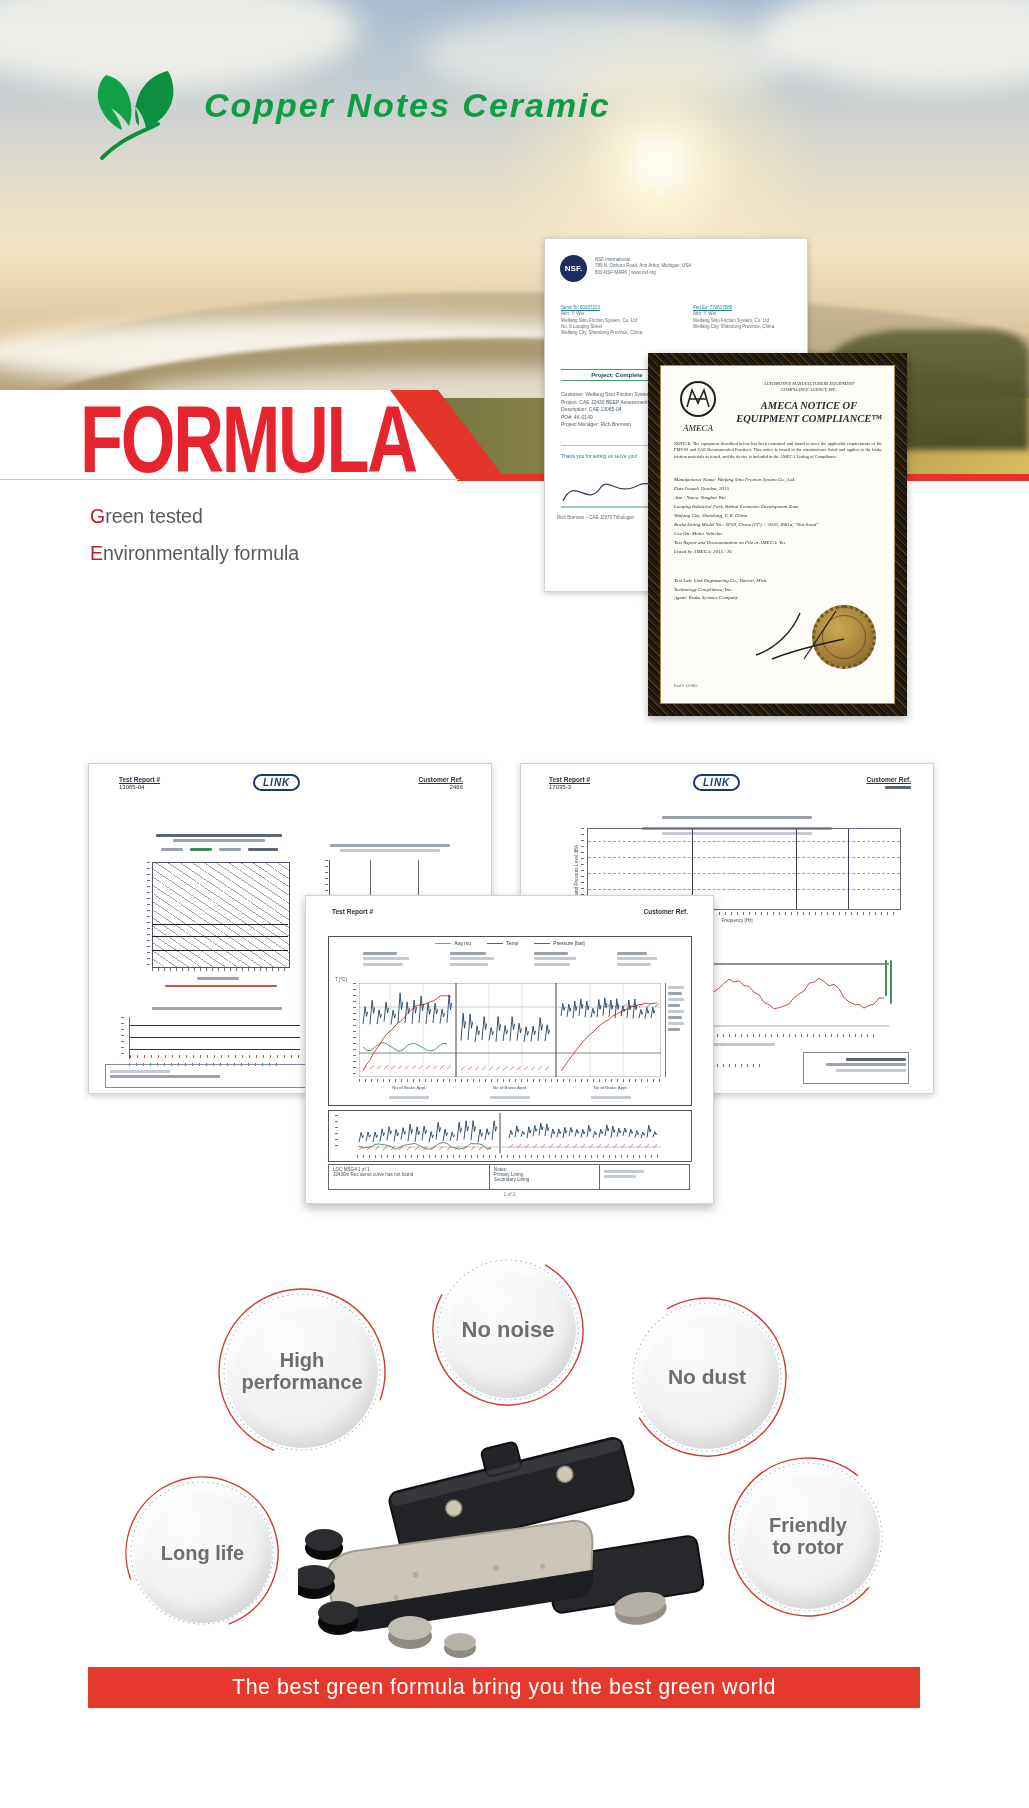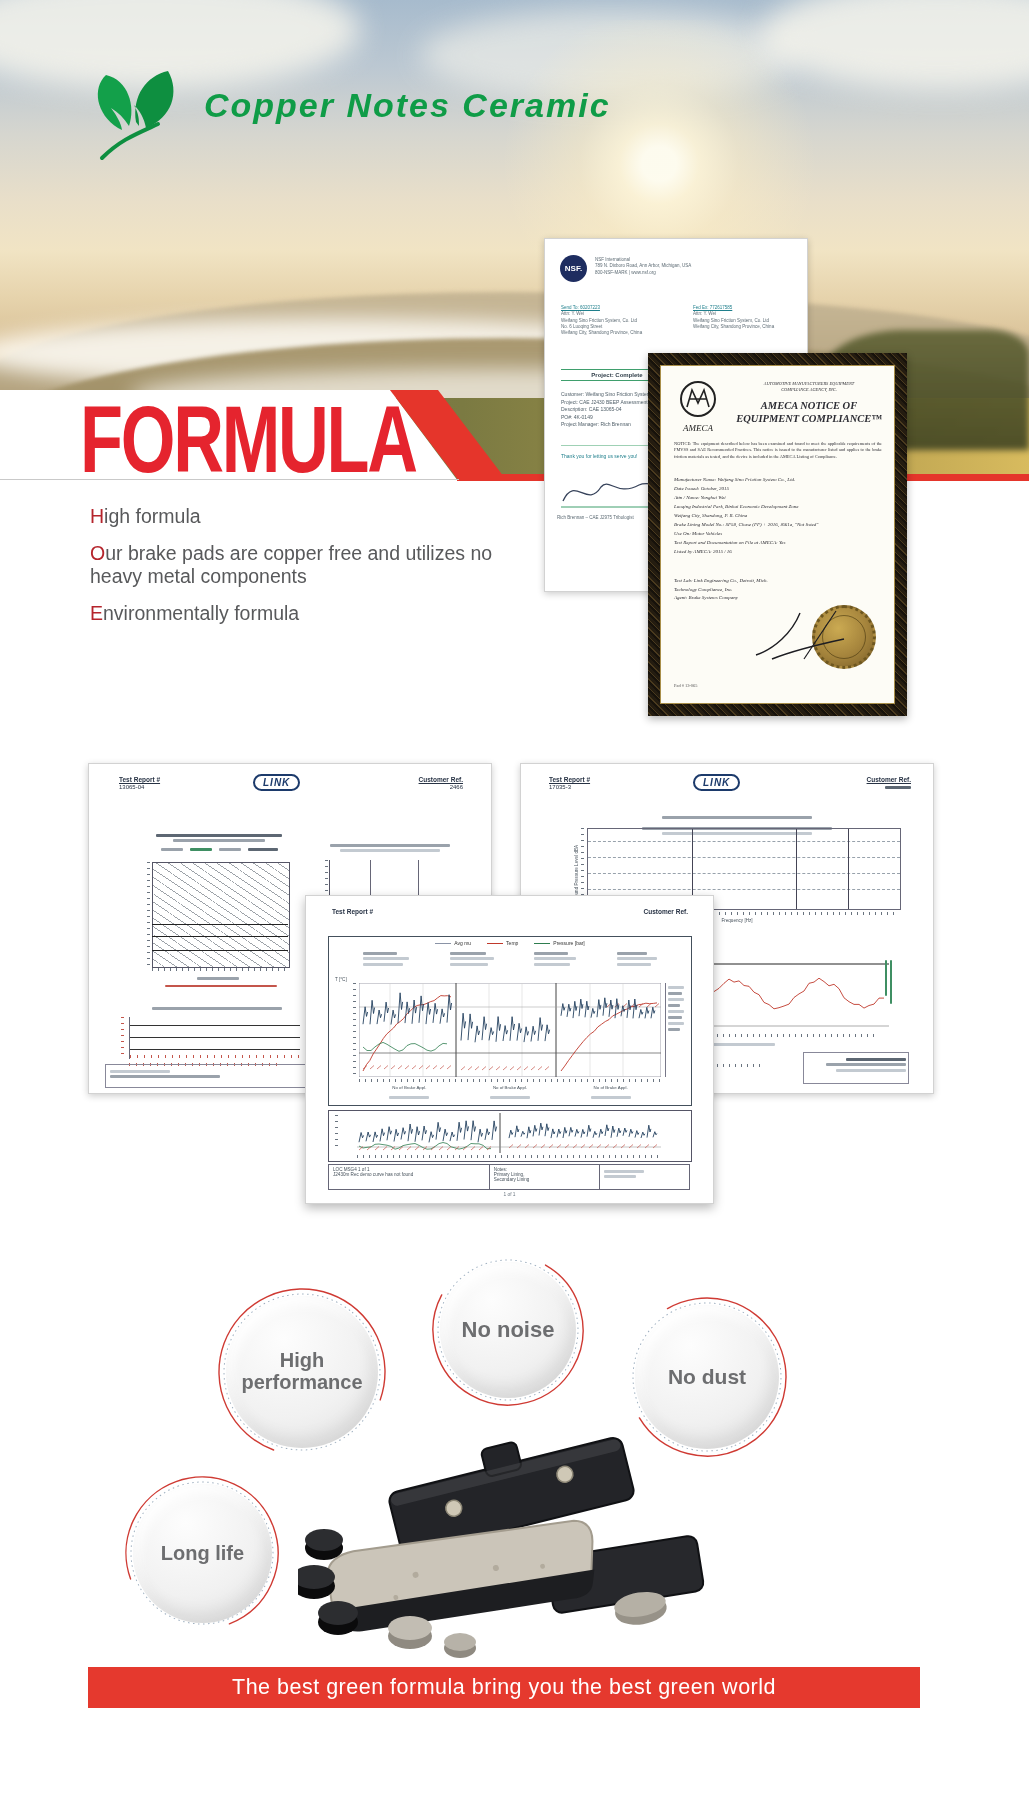--- a/index.html
+++ b/index.html
@@ -91,22 +91,21 @@
     <div id="hero-title">Copper Notes Ceramic</div>
   </div>
 
   <div id="band-white"></div>
   <div id="band-slash"></div>
   <div id="photo-redline"></div>
   <div id="band-line"></div>
   <div id="formula">FORMULA</div>
 
   <ul id="bullets">
-    <li>High formula</li>
-    <li style="width:420px">Our brake pads are copper free and utilizes no heavy metal components</li>
+    <li>Green tested</li>
     <li>Environmentally formula</li>
   </ul>
 
   <div class="doc" id="nsf-doc" style="left:544px;top:238px;width:262px;height:352px;z-index:4">
     <div class="abs" style="left:15px;top:16px;width:27px;height:27px;border-radius:50%;
       background:#1e2d60;color:#fff;font-size:8px;font-weight:bold;display:flex;align-items:center;justify-content:center">NSF.</div>
     <div class="abs t45" style="left:50px;top:18px;width:190px">
         <div>NSF International</div>
         <div>789 N. Dixboro Road, Ann Arbor, Michigan, USA</div>
         <div>800-NSF-MARK  |  www.nsf.org</div>
@@ -458,20 +457,27 @@
     </svg>
     <div class="c-label" style="font-size:21px">No dust</div>
   </div>
   <div class="circle" style="left:133px;top:1484px;width:139px;height:139px">
     <svg width="163" height="163" style="left:-12px;top:-12px">
       <circle class="arc-red" cx="81" cy="81" r="76" stroke-dasharray="356 122" transform="rotate(160 81 81)"></circle>
       <circle class="arc-dot" cx="81" cy="81" r="71" transform="rotate(-110 81 81)"></circle>
     </svg>
     <div class="c-label" style="font-size:20px">Long life</div>
   </div>
+  <div class="circle" style="left:736px;top:1465px;width:144px;height:144px">
+    <svg width="168" height="168" style="left:-12px;top:-12px">
+      <circle class="arc-red" cx="84" cy="84" r="79" stroke-dasharray="370 127" transform="rotate(40 84 84)"></circle>
+      <circle class="arc-dot" cx="84" cy="84" r="74" transform="rotate(-160 84 84)"></circle>
+    </svg>
+    <div class="c-label" style="font-size:20px;width:86px">Friendly to rotor</div>
+  </div>
 
   <svg class="abs" style="left:298px;top:1430px" width="412" height="240" viewBox="0 0 412 240">
 
     <g transform="rotate(-14 230 70)">
       <rect x="95" y="30" width="240" height="64" rx="10" fill="#232428" stroke="#101114" stroke-width="2"></rect>
       <rect x="196" y="10" width="36" height="28" rx="6" fill="#232428" stroke="#101114" stroke-width="2"></rect>
       <rect x="97" y="32" width="236" height="12" rx="6" fill="rgba(255,255,255,.09)"></rect>
       <circle cx="156" cy="60" r="8" fill="#cfc8b6" stroke="#8d8776" stroke-width="1.5"></circle>
       <circle cx="272" cy="54" r="8" fill="#cfc8b6" stroke="#8d8776" stroke-width="1.5"></circle>
     </g>

